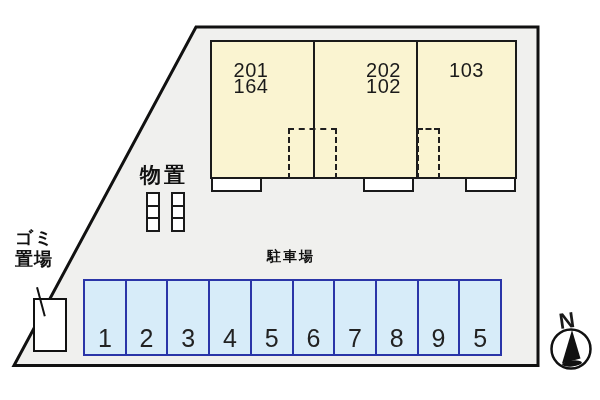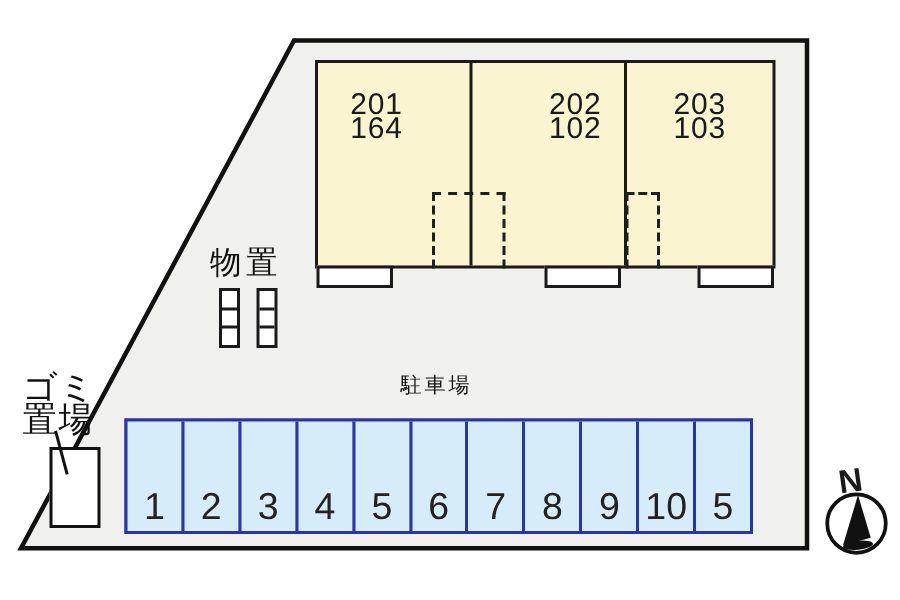--- a/index.html
+++ b/index.html
@@ -30,23 +30,23 @@
   }
 
   
   .porch{background:#ffffff;border:2px solid #1a1a1a;}
 
   
   .locker{background:#ffffff;border:2px solid #1a1a1a;display:flex;flex-direction:column;}
   .locker-cell{flex:1;}
   .locker-cell + .locker-cell{border-top:2px solid #1a1a1a;}
 
-  .jp-label{font-weight:normal;color:#111;}
+  .jp-label{font-weight:bold;color:#111;}
   #storage-label{left:140px;top:161px;font-size:21px;letter-spacing:3px;}
-  #garbage-label{left:15px;top:248px;font-size:23px;line-height:21px;letter-spacing:1px;}
+  #garbage-label{left:15px;top:228px;font-size:18px;line-height:21px;letter-spacing:1px;}
   #parking-label{left:267px;top:248px;font-size:14px;letter-spacing:2px;}
 
   .leader{
     left:38px;top:287px;width:30px;height:2px;background:#111;
     transform:rotate(75deg);transform-origin:0 0;
   }
   .garbage-bin{
     left:33px;top:298px;width:34px;height:54px;
     background:#ffffff;border:2px solid #111;
   }
@@ -84,21 +84,20 @@
     <div class="unit-divider" style="left:204px;"></div>
     <div class="unit-label" style="left:0;width:78px;text-align:center;">
       <span>201</span>
       <span>164</span>
     </div>
     <div class="unit-label" style="left:121px;width:101px;">
       <span>202</span>
       <span>102</span>
     </div>
     <div class="unit-label" style="left:206px;width:97px;">
-      <span>203</span>
       <span>103</span>
     </div>
   </div>
 
   <div class="abs dashed-box" style="left:288px;top:128px;width:49px;height:51px;"></div>
   <div class="abs dashed-box" style="left:417px;top:128px;width:23px;height:51px;"></div>
 
   <div class="abs porch" style="left:211px;top:177px;width:51px;height:15px;"></div>
   <div class="abs porch" style="left:363px;top:177px;width:51px;height:15px;"></div>
   <div class="abs porch" style="left:465px;top:177px;width:51px;height:15px;"></div>
@@ -145,23 +144,20 @@
     <div class="pcell">
         <span class="pnum">7</span>
       </div>
     <div class="pcell">
         <span class="pnum">8</span>
       </div>
     <div class="pcell">
         <span class="pnum">9</span>
       </div>
     <div class="pcell">
-        <span class="pnum">10</span>
-      </div>
-    <div class="pcell">
         <span class="pnum">5</span>
       </div>
   </div>
 
   <div class="abs" id="north-label">N</div>
   <svg class="abs" style="left:549px;top:327px;" width="44" height="44">
     <circle cx="22" cy="22" r="19.5" fill="#ffffff" stroke="#111111" stroke-width="2.5"></circle>
     <polygon points="23,3 13,36.5 31.5,31.5" fill="#111111"></polygon>
     <ellipse cx="23" cy="36.5" rx="10" ry="3" fill="#111111" transform="rotate(-6 23 36.5)"></ellipse>
   </svg>

